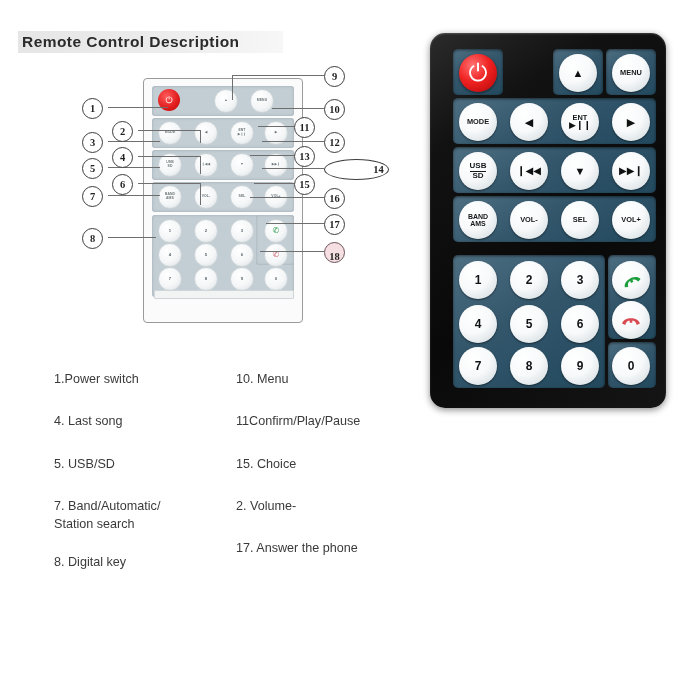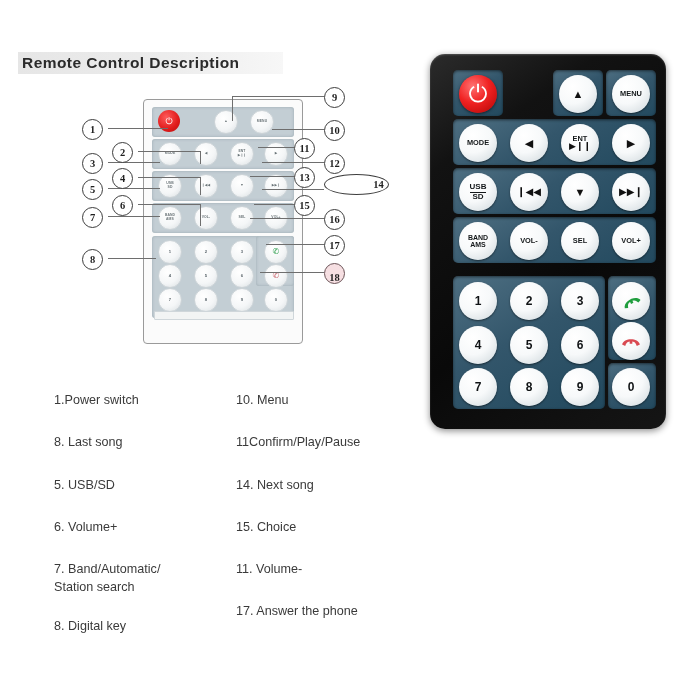--- a/index.html
+++ b/index.html
@@ -4,21 +4,21 @@
 <style>
   html,body{margin:0;padding:0;}
   body{
     width:700px;height:700px;
     background:#ffffff;
     font-family:"Liberation Sans","DejaVu Sans",sans-serif;
     position:relative;
     overflow:hidden;
     -webkit-font-smoothing:antialiased;
   }
-  .page{position:absolute;inset:0;margin-top:21px;}
+  .page{position:absolute;inset:0;}
 
   
   .title-band{
     position:absolute;left:18px;top:31px;width:265px;height:22px;
     background:linear-gradient(90deg,#e6e6e6 0%,#ececec 55%,#f7f7f7 100%);
   }
   .title-text{
     position:absolute;left:22px;top:31px;
     font-size:15.5px;font-weight:bold;color:#2b2b2b;
     letter-spacing:.45px;line-height:22px;white-space:nowrap;
@@ -220,21 +220,21 @@
       </div>
     <div class="callout" style="left:294px;top:62px;">
         <span>11</span>
       </div>
     <div class="callout" style="left:324px;top:77px;">
         <span>12</span>
       </div>
     <div class="callout" style="left:294px;top:91px;">
         <span>13</span>
       </div>
-    <div class="callout" style="left:324px;top:98px;padding-left:44px;">
+    <div class="callout" style="left:324px;top:104px;padding-left:44px;">
         <span>14</span>
       </div>
     <div class="callout" style="left:294px;top:119px;">
         <span>15</span>
       </div>
     <div class="callout" style="left:324px;top:133px;">
         <span>16</span>
       </div>
     <div class="callout" style="left:324px;top:159px;">
         <span>17</span>
@@ -346,32 +346,30 @@
     <div class="rbtn" style="left:182px;top:268px;width:38px;height:38px;">
       <svg width="22" height="16" viewBox="0 0 24 18">
         <path d="M2 13 C4 5, 20 5, 22 13 L18.5 14.5 C17 11, 16.5 10, 13.5 9.6 L13.5 12 L10.5 12 L10.5 9.6 C7.5 10, 7 11, 5.5 14.5 Z" fill="#d94a52"></path>
       </svg>
     </div>
   </div>
 
   <div class="legend">
     <div class="lcol left">
       <div class="litem">1.Power switch</div>
-      <div class="litem">8. Last song</div>
+      <div class="litem">4. Last song</div>
       <div class="litem">5. USB/SD</div>
-      <div class="litem">6. Volume+</div>
       <div class="litem two">7. Band/Automatic/
     Station search</div>
       <div class="litem">8. Digital key</div>
 
     </div>
     <div class="lcol right">
       <div class="litem">10. Menu</div>
       <div class="litem">11Confirm/Play/Pause</div>
-      <div class="litem">14. Next song</div>
       <div class="litem">15. Choice</div>
-      <div class="litem">11. Volume-</div>
+      <div class="litem">2. Volume-</div>
       <div class="litem">17. Answer the phone</div>
 
     </div>
   </div>
 
 </div>
 
 </body></html>

